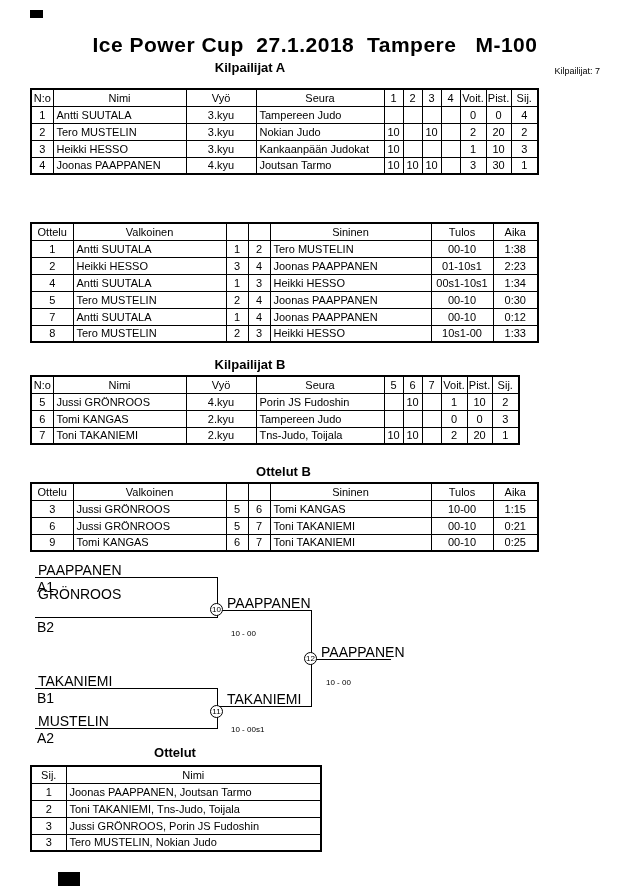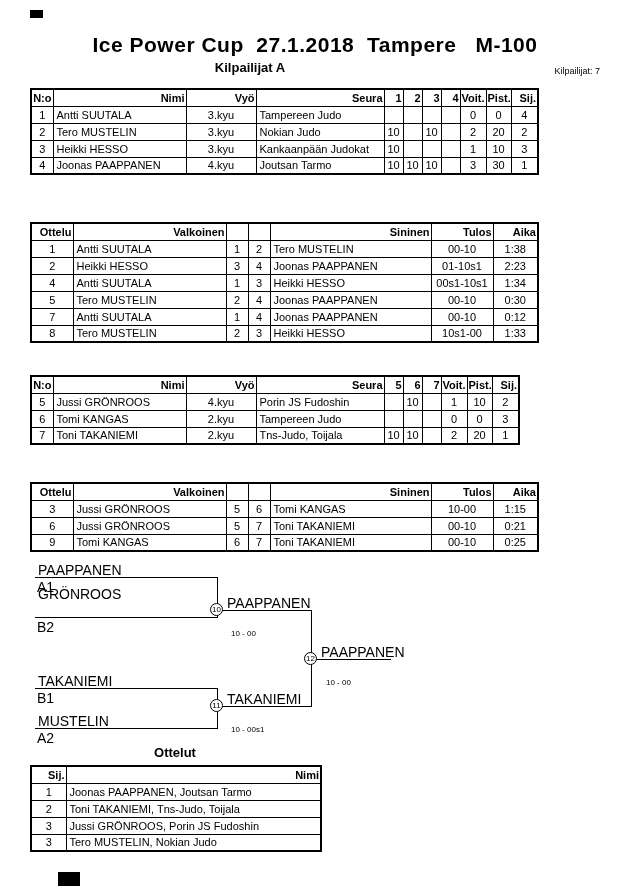--- a/index.html
+++ b/index.html
@@ -4,21 +4,21 @@
 <style>
   html,body{margin:0;padding:0;background:#fff;}
   body{font-family:"Liberation Sans",sans-serif;color:#000;}
   .page{position:relative;width:630px;height:891px;background:#fff;overflow:hidden;padding-left:24px;}
   .abs{position:absolute;}
   .title{font-size:21px;font-weight:bold;text-align:center;white-space:pre;letter-spacing:0.5px;}
   .section-title{font-size:13px;font-weight:bold;text-align:center;}
   .small{font-size:9px;}
   table.grid{border-collapse:collapse;table-layout:fixed;border:2px solid #000;}
   .grid th,.grid td{border:1px solid #000;font-size:11px;height:17px;padding:0 3px;overflow:hidden;white-space:nowrap;box-sizing:border-box;}
-  .grid th{font-weight:bold;text-align:right;padding:0 1px;}
+  .grid th{font-weight:normal;text-align:center;padding:0 1px;}
   .grid td.al{text-align:left;}
   .grid td.ac{text-align:center;}
   .hline{height:1px;background:#000;}
   .vline{width:1px;background:#000;}
   .b-name{font-size:14px;white-space:nowrap;}
   .b-seed{font-size:14px;}
   .b-score{font-size:8px;white-space:nowrap;margin-top:16px;}
   .node{width:13px;height:13px;border:1px solid #000;border-radius:50%;background:#fff;font-size:8px;line-height:11px;text-align:center;box-sizing:border-box;}
   .mark{background:#000;}
 </style>
@@ -192,20 +192,21 @@
           <td class="al">Tero MUSTELIN</td>
           <td class="ac">2</td>
           <td class="ac">3</td>
           <td class="al">Heikki HESSO</td>
           <td class="ac">10s1-00</td>
           <td class="ac">1:33</td>
         </tr>
       </tbody>
     </table>
 
+  <div class="section-title abs" style="left:30px;top:357px;width:440px;">Kilpailijat B</div>
 
   <table class="grid abs" style="left: 30px; top: 375px; width: 488px;">
       <colgroup>
         <col style="width: 22px;">
         <col style="width: 133px;">
         <col style="width: 70px;">
         <col style="width: 128px;">
         <col style="width: 19px;">
         <col style="width: 19px;">
         <col style="width: 19px;">
@@ -260,20 +261,21 @@
           <td class="ac">10</td>
           <td class="ac">10</td>
           <td class="ac"></td>
           <td class="ac">2</td>
           <td class="ac">20</td>
           <td class="ac">1</td>
         </tr>
       </tbody>
     </table>
 
+  <div class="section-title abs" style="left:30px;top:464px;width:507px;">Ottelut B</div>
 
   <table class="grid abs" style="left: 30px; top: 482px; width: 507px;">
       <colgroup>
         <col style="width: 42px;">
         <col style="width: 153px;">
         <col style="width: 22px;">
         <col style="width: 22px;">
         <col style="width: 161px;">
         <col style="width: 62px;">
         <col style="width: 45px;">
@@ -343,21 +345,21 @@
     <div class="hline abs" style="left:217px;top:156px;width:95px;"></div>
     <div class="b-name abs" style="left:227px;top:141px;">TAKANIEMI</div>
     <div class="b-score abs" style="left:231px;top:159px;">10 - 00s1</div>
 
     <div class="vline abs" style="left:311px;top:60px;height:97px;"></div>
     <div class="hline abs" style="left:311px;top:109px;width:80px;"></div>
     <div class="b-name abs" style="left:321px;top:94px;">PAAPPANEN</div>
     <div class="b-score abs" style="left:326px;top:112px;">10 - 00</div>
 
     <div class="node abs" style="left:210px;top:53px;">10</div>
-    <div class="node abs" style="left:210px;top:149px;">11</div>
+    <div class="node abs" style="left:210px;top:155px;">11</div>
     <div class="node abs" style="left:304px;top:102px;">12</div>
   </div>
 
   <div class="section-title abs" style="left:30px;top:745px;width:290px;">Ottelut</div>
 
   <table class="grid abs" style="left: 30px; top: 765px; width: 290px;">
       <colgroup>
         <col style="width: 35px;">
         <col style="width: 255px;">
       </colgroup>

